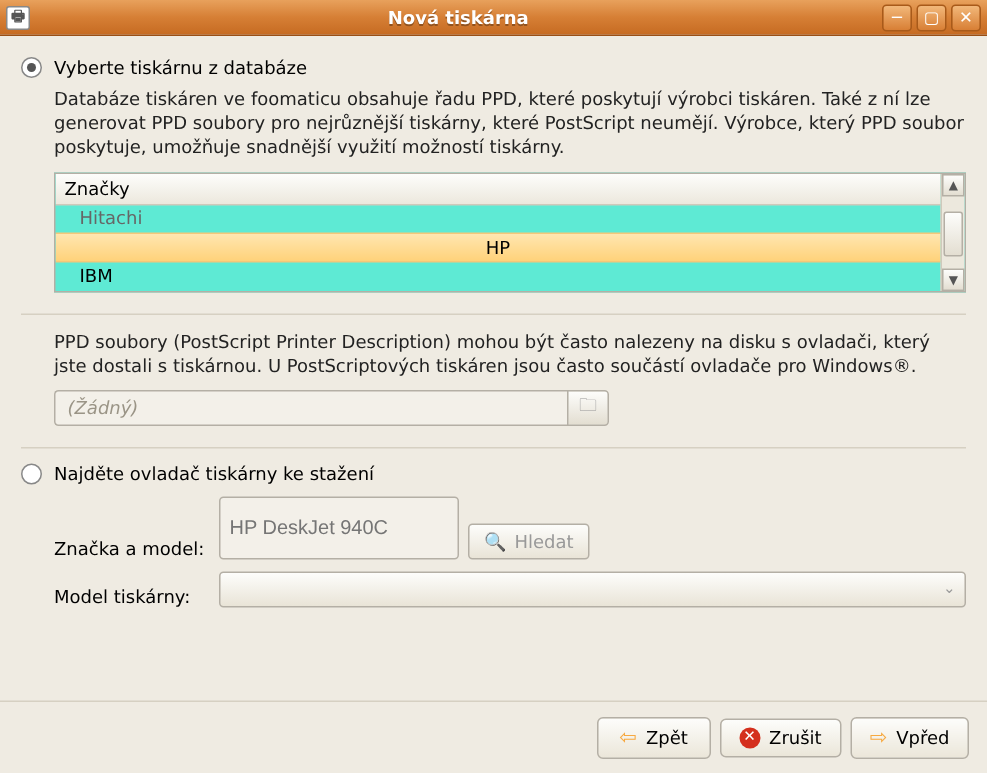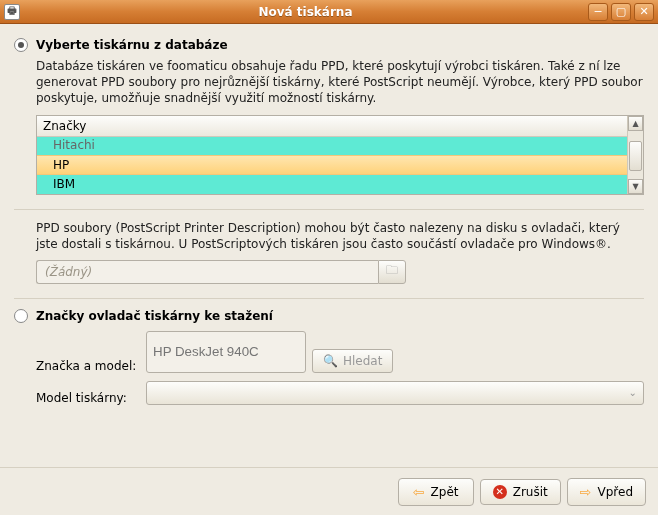--- a/index.html
+++ b/index.html
@@ -39,21 +39,21 @@
   margin-left: 3px;
   display: flex; align-items: center; justify-content: center;
   color: #fff; font-size: 11px;
   cursor: pointer;
 }
 .content {
   padding: 10px 14px 0 14px;
   height: calc(100% - 24px - 48px);
   overflow: hidden;
 }
-.opt-row { display: flex; align-items: center; margin: 4px 0; font-weight: bold; }
+.opt-row { display: flex; align-items: center; margin: 4px 0; }
 .radio {
   width: 14px; height: 14px;
   border: 1px solid #888;
   border-radius: 50%;
   background: #fff;
   margin-right: 8px;
   display: inline-flex; align-items: center; justify-content: center;
   cursor: pointer;
 }
 .radio.selected::after {
@@ -83,20 +83,21 @@
   border-bottom: 1px solid #cfc9bb;
   padding: 3px 6px;
   font-weight: normal;
 }
 .listitems { }
 .listitem { padding: 2px 16px; cursor: pointer; }
 .listitem.selected {
   background: linear-gradient(to bottom,#ffe6b0,#ffd27a);
   border-top: 1px solid #f4c77a;
   border-bottom: 1px solid #f4c77a;
+  text-align: center;
 }
 .listitem.cut { color: #666; position: relative; top: -1px; }
 .scrollbar {
   width: 16px;
   background: #ece8dd;
   border-left: 1px solid #cfc9bb;
   display: flex; flex-direction: column;
 }
 .sb-btn {
   height: 15px;
@@ -255,21 +256,21 @@
     <div class="file-input">(Žádný)</div>
     <div class="file-btn">
       <span>🗀</span>
     </div>
   </div>
 
   <hr class="sep">
 
   <div class="opt-row">
     <span class="radio"></span>
-    <span class="opt-label">Značky ovladač tiskárny ke stažení</span>
+    <span class="opt-label">Najděte ovladač tiskárny ke stažení</span>
   </div>
   <div class="form-row">
     <span class="form-label">Značka a model:</span>
     <input class="text-input" type="text" disabled="" placeholder="HP DeskJet 940C" style="">
     <span class="btn">
       <span class="ic-search">🔍</span>
       <span>Hledat</span>
     </span>
   </div>
   <div class="form-row">

